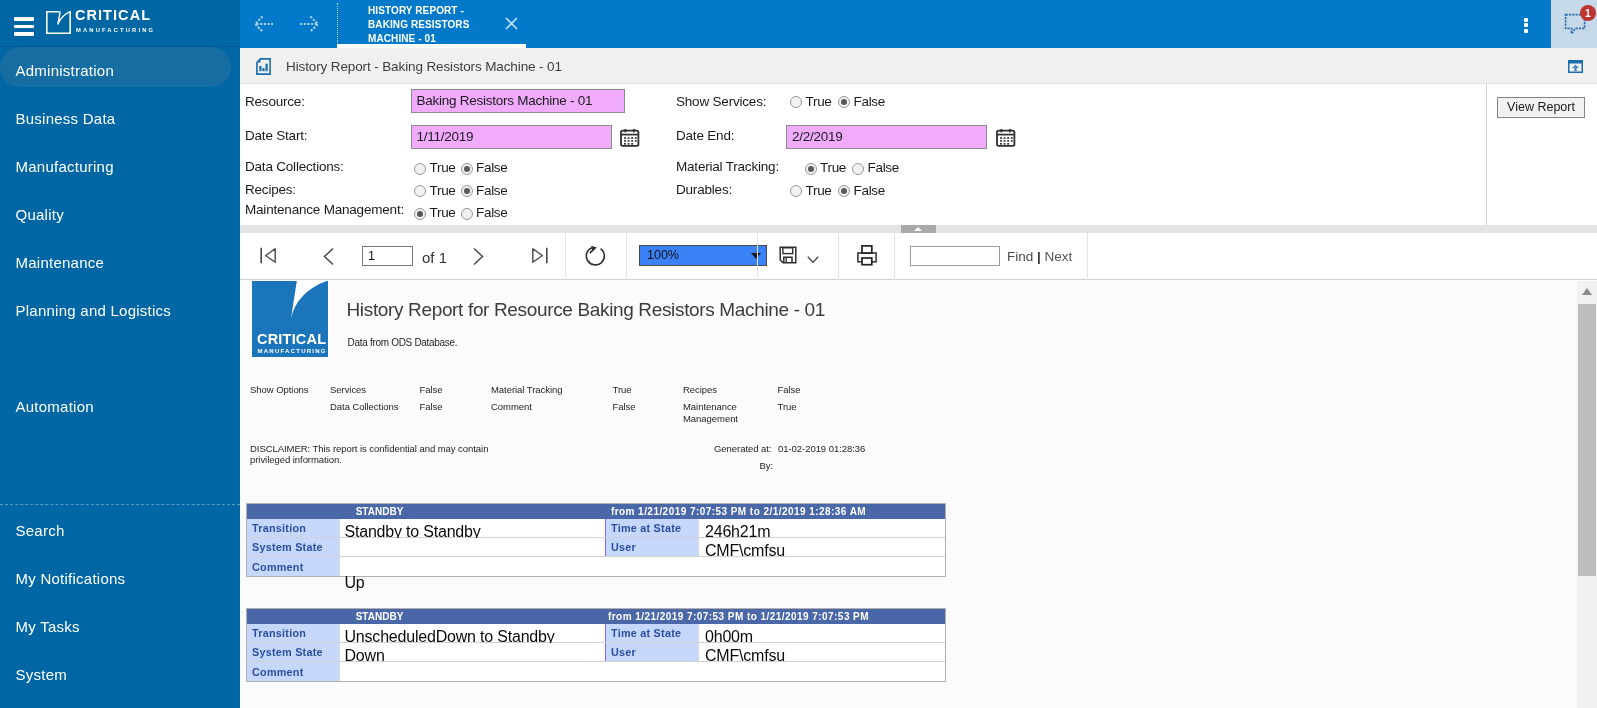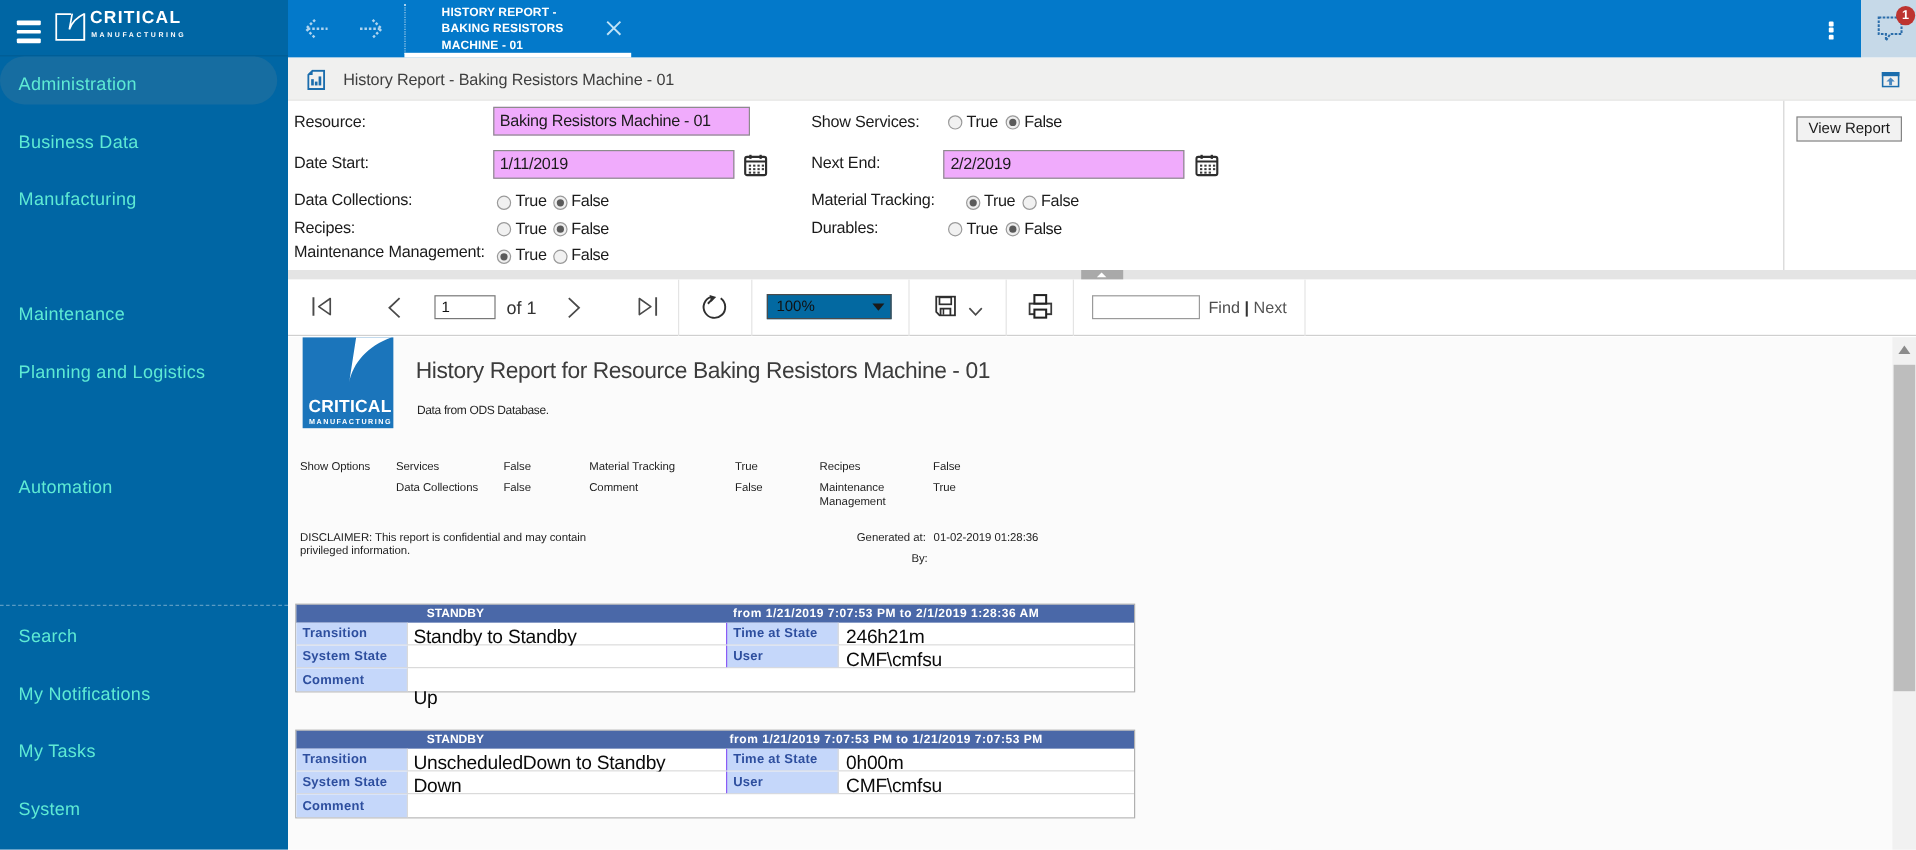--- a/index.html
+++ b/index.html
@@ -2,21 +2,21 @@
 <html><head>
 <meta charset="utf-8">
 <style>
 * { margin:0; padding:0; box-sizing:border-box; }
 html,body { width:1597px; height:708px; overflow:hidden; background:#fff;
   font-family:"Liberation Sans", sans-serif; }
 .abs { position:absolute; }
 #sidebar { position:absolute; left:0; top:0; width:240px; height:708px; background:#0066a4; }
 #sb-sep { position:absolute; left:0; top:46px; width:240px; height:1px; background:rgba(0,0,0,0.10); }
 .ham { position:absolute; left:14px; width:19.5px; height:3.5px; background:#fff; border-radius:1px; }
-.mi { position:absolute; left:0; width:240px; height:40px; color:#5eead4; font-size:15px;
+.mi { position:absolute; left:0; width:240px; height:40px; color:#ffffff; font-size:15px;
   line-height:48px; padding-left:15.5px; letter-spacing:0.25px;border-radius:24px; }
 .mi.hl { background:#166da1; width:231px; }
 #topbar { position:absolute; left:240px; top:0; width:1311px; height:48px; background:#0379ca; }
 #msgpanel { position:absolute; left:1551px; top:0; width:46px; height:48px; background:#c6d9e8; }
 #tabsep { position:absolute; left:337px; top:3px; height:42px; width:0;
   border-left:1px dotted rgba(255,255,255,0.65); }
 #tab { position:absolute; left:368px; top:4px; color:#fff; font-size:10px; font-weight:bold;
   line-height:14px; letter-spacing:0.1px; }
 #tabline { position:absolute; left:337px; top:44px; width:189px; height:4px; background:#fff; }
 .kdot { position:absolute; left:1523.5px; width:4.5px; height:4px; background:#fff; border-radius:1px; }
@@ -41,22 +41,22 @@
 #sphandle::after { content:""; position:absolute; left:13px; top:2px; width:0; height:0;
   border-left:4px solid transparent; border-right:4px solid transparent; border-bottom:4px solid #fff; }
 #toolbar { position:absolute; left:240px; top:233px; width:1357px; height:47px; background:#fff;
   border-bottom:1px solid #cfcfcf; }
 .tsep { position:absolute; top:233px; width:1px; height:47px; background:#e4e4e4; }
 .ticon { position:absolute; }
 #pagein { position:absolute; left:362px; top:246px; width:51px; height:20px; border:1px solid #787878;
   font-size:12.5px; padding-left:5px; line-height:18px; color:#111; background:#fff;
   font-family:"Liberation Sans", sans-serif; }
 #of1 { position:absolute; left:422px; top:249px; font-size:15px; color:#333; }
-#zoomdd { position:absolute; left:639px; top:245px; width:104px; height:21px; border:1px solid #4a4a4a;
-  background:#0369a1; font-size:12.5px; color:#111; line-height:19px; padding-left:7px; }
+#zoomdd { position:absolute; left:639px; top:245px; width:128px; height:21px; border:1px solid #4a4a4a;
+  background:#3b82f6; font-size:12.5px; color:#111; line-height:19px; padding-left:7px; }
 #zoomdd::after { content:""; position:absolute; right:5px; top:7px; width:0; height:0;
   border-left:5px solid transparent; border-right:5px solid transparent; border-top:6px solid #1a1a1a; }
 #findin { position:absolute; left:910px; top:246px; width:90px; height:20px; border:1px solid #9a9a9a;
   background:#fff; }
 #findnext { position:absolute; left:1007px; top:249px; font-size:13.5px; color:#4c4c4c; }
 #report { position:absolute; left:240px; top:281px; width:1357px; height:427px; background:#fbfbfb; }
 #rtitle { position:absolute; left:346.5px; top:300px; font-size:19px; color:#3c3c3c;
   letter-spacing:-0.35px; line-height:20px; }
 #rsub { position:absolute; left:347.5px; top:336.5px; font-size:10px; color:#262626;
   letter-spacing:-0.3px; line-height:11px; }
@@ -86,20 +86,21 @@
   <svg style="position:absolute;left:46px;top:10px;" width="26" height="25" viewBox="0 0 26 25">
     <path d="M 13.2 1.8 L 0.8 1.8 L 0.8 23.2 L 24.2 23.2 L 24.2 1.8 L 23.6 1.8" fill="none" stroke="#fff" stroke-width="1.6"></path>
     <path d="M 14.2 1.4 L 11.8 14.5 C 14.4 7.6 18.6 4.2 24 1.7" fill="none" stroke="#fff" stroke-width="1.4"></path>
   </svg>
   <div style="position:absolute;left:75px;top:7px;color:#fff;font-size:14.5px;font-weight:bold;letter-spacing:1.05px;">CRITICAL</div>
   <div style="position:absolute;left:76px;top:26.5px;color:#fff;font-size:5.8px;font-weight:bold;letter-spacing:2.15px;">MANUFACTURING</div>
   <div id="sb-sep"></div>
   <div class="mi hl" style="top:47px;">Administration</div>
   <div class="mi" style="top:95px;">Business Data</div>
   <div class="mi" style="top:143px;">Manufacturing</div>
+  <div class="mi" style="top:191px;">Quality</div>
   <div class="mi" style="top:239px;">Maintenance</div>
   <div class="mi" style="top:287px;">Planning and Logistics</div>
   <div class="mi" style="top:383px;">Automation</div>
   <div style="position:absolute;left:0;top:504px;width:240px;border-top:1px dashed rgba(255,255,255,0.35);"></div>
   <div class="mi" style="top:507px;">Search</div>
   <div class="mi" style="top:555px;">My Notifications</div>
   <div class="mi" style="top:603px;">My Tasks</div>
   <div class="mi" style="top:651px;">System</div>
 </div>
 
@@ -164,21 +165,21 @@
       <rect x="14.8" y="9.2" width="1.9" height="1.7"></rect>
     <rect x="4" y="12.1" width="1.9" height="1.7"></rect>
       <rect x="7.6" y="12.1" width="1.9" height="1.7"></rect>
       <rect x="11.2" y="12.1" width="1.9" height="1.7"></rect>
       <rect x="14.8" y="12.1" width="1.9" height="1.7"></rect>
     <rect x="4" y="15" width="1.9" height="1.7"></rect>
       <rect x="7.6" y="15" width="1.9" height="1.7"></rect>
       <rect x="11.2" y="15" width="1.9" height="1.7"></rect>
   </g>
 </svg>
-<div class="flabel" style="left:676px;top:127.5px;">Next End:</div>
+<div class="flabel" style="left:676px;top:127.5px;">Date End:</div>
 <div class="fin" style="left:786px;top:124.5px;width:201px;height:24px;line-height:22px;">2/2/2019</div>
 <svg class="abs cal" style="left:995.5px;top:127.5px;" width="20" height="20" viewBox="0 0 20 20">
   <rect x="1" y="2.7" width="17.4" height="15.2" rx="1.6" fill="none" stroke="#2e2e2e" stroke-width="1.8"></rect>
   <line x1="1.2" y1="6.6" x2="18.2" y2="6.6" stroke="#2e2e2e" stroke-width="1.7"></line>
   <rect x="4.4" y="1" width="1.9" height="3.4" fill="#2e2e2e"></rect>
   <rect x="12.9" y="1" width="1.9" height="3.4" fill="#2e2e2e"></rect>
   <g fill="#3a3a3a">
     <rect x="4" y="9.2" width="1.9" height="1.7"></rect>
       <rect x="7.6" y="9.2" width="1.9" height="1.7"></rect>
       <rect x="11.2" y="9.2" width="1.9" height="1.7"></rect>

